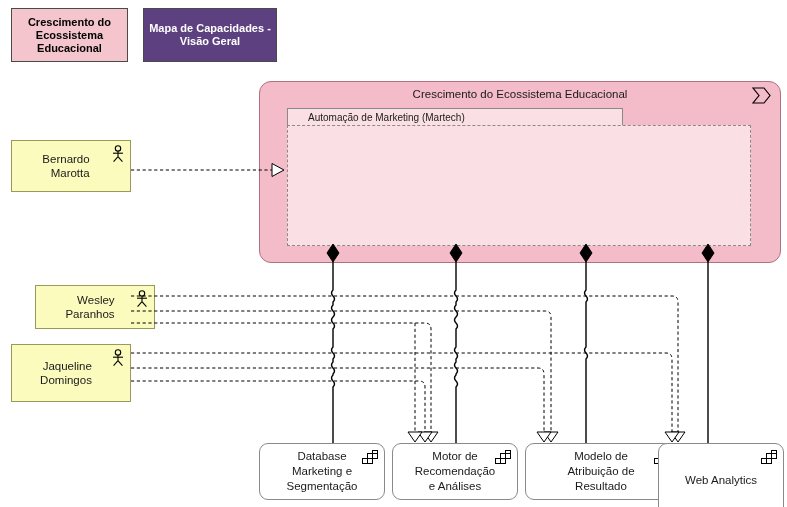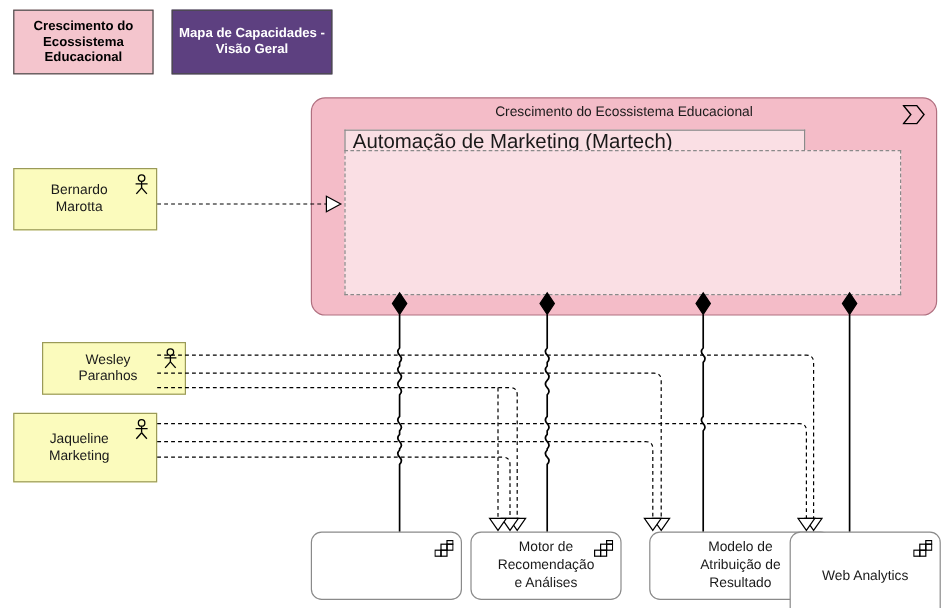--- a/index.html
+++ b/index.html
@@ -68,28 +68,28 @@
 
   
   #nested-group {
     position: absolute;
     left: 27px; top: 26px;
     width: 464px; height: 138px;
   }
   #nested-tab {
     position: absolute;
     left: 0; top: 0;
-    width: 384px; height: 18px;
+    width: 336px; height: 18px;
     box-sizing: border-box;
     background: #fadfe4;
     border: 1px solid #8a8a8a;
     border-bottom: none;
-    font-size: 17px;
+    font-size: 10px;
     color: #1a1a1a;
-    padding-left: 6px;
+    padding-left: 20px;
     line-height: 17px;
   }
   #nested-body {
     position: absolute;
     left: 0; top: 17px;
     width: 464px; height: 121px;
     box-sizing: border-box;
     background: #fadfe4;
     border: 1px dashed #8a8a8a;
   }
@@ -98,21 +98,21 @@
   .actor {
     position: absolute;
     box-sizing: border-box;
     background: #fbfbbd;
     border: 1px solid #9a9a58;
     font-size: 11.5px;
     color: #1a1a1a;
     display: flex;
     align-items: center;
     justify-content: center;
-    text-align: center;
+    text-align: right;
     line-height: 14px;
     padding: 0 16px 0 6px;
     white-space: pre-line;
   }
   .actor-icon {
     position: absolute;
     right: 5px; top: 4px;
     width: 14px; height: 18px;
   }
   #actor-0 { left: 11px; top: 140px; width: 120px; height: 52px; }
@@ -136,21 +136,21 @@
     padding: 0 8px;
     white-space: pre-line;
   }
   .cap-icon {
     position: absolute;
     right: 6px; top: 6px;
     width: 16px; height: 15px;
   }
   #cap-0 { left: 259px; top: 443px; width: 126px; height: 57px; }
   #cap-1 { left: 392px; top: 443px; width: 126px; height: 57px; }
-  #cap-2 { left: 525px; top: 443px; width: 152px; height: 57px; margin-left: 16px; }
+  #cap-2 { left: 525px; top: 443px; width: 152px; height: 57px; }
   #cap-3 { left: 658px; top: 443px; width: 126px; height: 74px; }
 
   
   #connectors {
     position: absolute;
     left: 0; top: 0;
     width: 787px; height: 507px;
     pointer-events: none;
   }
   .solid-line { stroke: #000000; stroke-width: 1.4; fill: none; }
@@ -199,31 +199,34 @@
     <circle cx="7" cy="3.4" r="2.7" fill="none" stroke="#000" stroke-width="1.1"></circle>
     <line x1="7" y1="6.3" x2="7" y2="11.6" stroke="#000" stroke-width="1.1"></line>
     <line x1="2" y1="8.2" x2="12" y2="8.2" stroke="#000" stroke-width="1.1"></line>
     <line x1="7" y1="11.6" x2="2.6" y2="16.6" stroke="#000" stroke-width="1.1"></line>
     <line x1="7" y1="11.6" x2="11.4" y2="16.6" stroke="#000" stroke-width="1.1"></line>
   </svg>
 </div>
 
 <div class="actor" id="actor-2">
   <span>Jaqueline
-Marketing</span>
+Domingos</span>
   <svg class="actor-icon" viewBox="0 0 14 18">
     <circle cx="7" cy="3.4" r="2.7" fill="none" stroke="#000" stroke-width="1.1"></circle>
     <line x1="7" y1="6.3" x2="7" y2="11.6" stroke="#000" stroke-width="1.1"></line>
     <line x1="2" y1="8.2" x2="12" y2="8.2" stroke="#000" stroke-width="1.1"></line>
     <line x1="7" y1="11.6" x2="2.6" y2="16.6" stroke="#000" stroke-width="1.1"></line>
     <line x1="7" y1="11.6" x2="11.4" y2="16.6" stroke="#000" stroke-width="1.1"></line>
   </svg>
 </div>
 
 <div class="capability" id="cap-0">
+  <span>Database
+Marketing e
+Segmentação</span>
   <svg class="cap-icon" viewBox="0 0 16 15">
     <rect x="0.5" y="8.5" width="5" height="5" fill="none" stroke="#000" stroke-width="1"></rect>
     <rect x="5.5" y="8.5" width="5" height="5" fill="none" stroke="#000" stroke-width="1"></rect>
     <rect x="5.5" y="3.5" width="5" height="5" fill="none" stroke="#000" stroke-width="1"></rect>
     <rect x="10.5" y="3.5" width="5" height="5" fill="none" stroke="#000" stroke-width="1"></rect>
     <rect x="10.5" y="0.5" width="5" height="3" fill="none" stroke="#000" stroke-width="1"></rect>
   </svg>
 </div>
 
 <div class="capability" id="cap-1">

